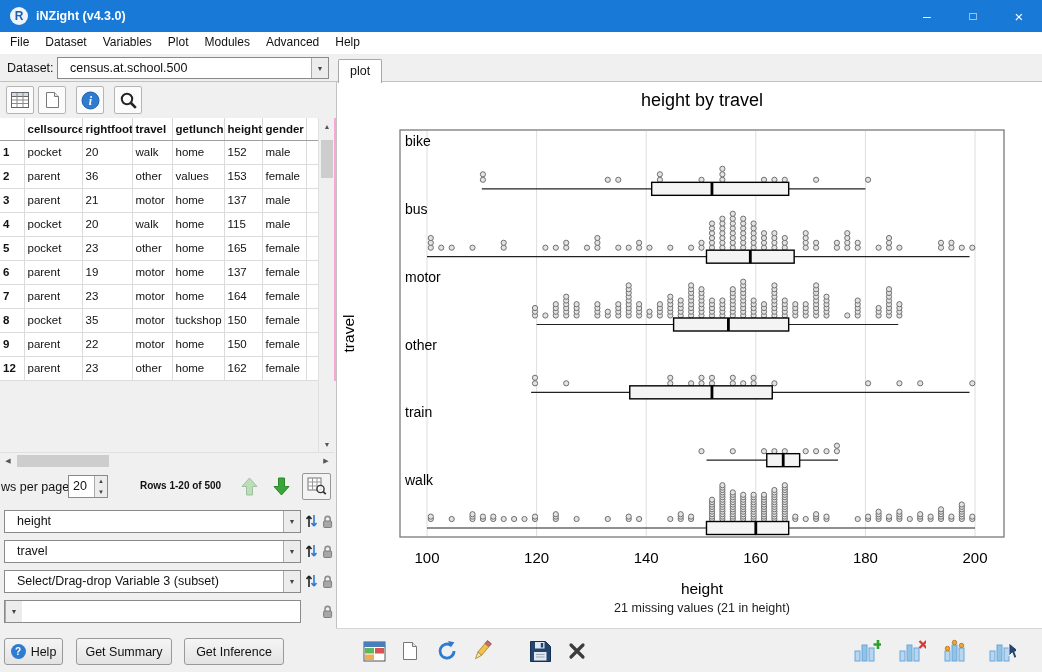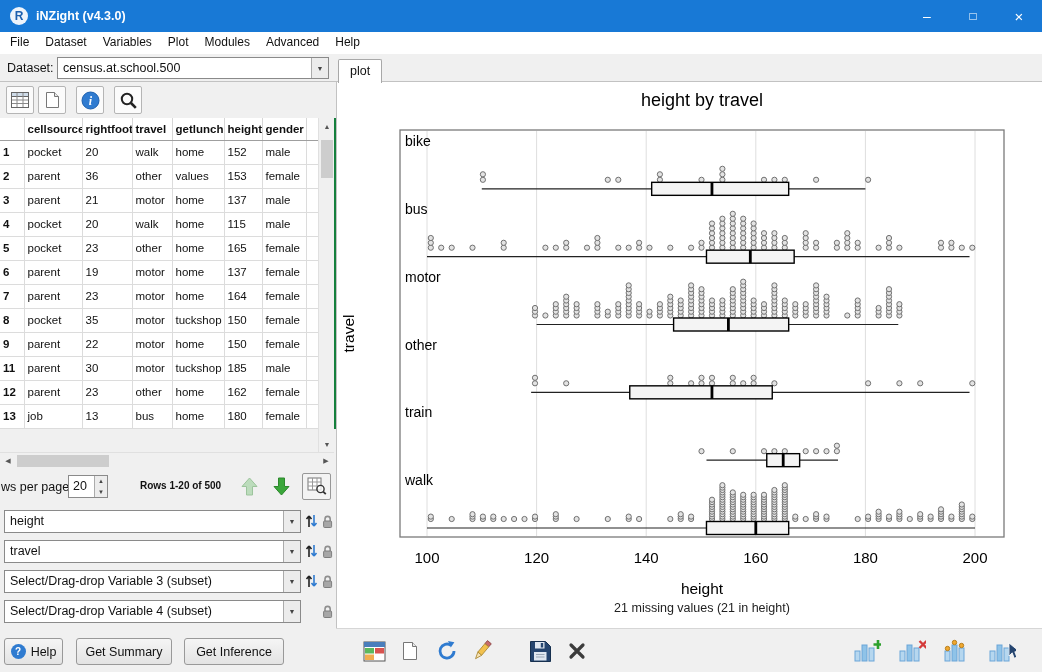--- a/index.html
+++ b/index.html
@@ -17,32 +17,32 @@
   .wc-min{right:92px;} .wc-max{right:46px;font-size:12px;} .wc-close{right:0;font-size:15px;}
   
   .menubar{position:absolute;left:0;top:32px;width:1042px;height:22px;background:#fff;padding-left:2px;}
   .menu-item{display:inline-block;padding:3px 8px;font-size:12px;cursor:default;}
   
   .datasetbar{position:absolute;left:0;top:54px;width:1042px;height:28px;background:#f0f0f0;
               border-bottom:1px solid #c2c2c2;}
   .ds-label{position:absolute;left:7px;top:54px;height:28px;line-height:28px;font-size:12.5px;}
   .combo{background:#fff;border:1px solid #8a8a8a;display:flex;align-items:stretch;overflow:hidden;}
   .ds-combo{position:absolute;left:57px;top:57px;width:272px;height:22px;}
-  .combo-text{flex:1;padding:3px 5px;font-size:12.5px;white-space:nowrap;overflow:hidden;border-radius:9px;}
+  .combo-text{flex:1;padding:3px 12px;font-size:12.5px;white-space:nowrap;overflow:hidden;border-radius:9px;}
   .combo-btn{width:17px;border-left:1px solid #ababab;background:#ececec;display:flex;
              align-items:center;justify-content:center;font-size:7px;color:#444;}
   .plot-tab{position:absolute;left:338px;top:59px;height:24px;padding:4px 11px;background:#fff;
             border:1px solid #a8a8a8;border-bottom:none;border-radius:2px 2px 0 0;font-size:12.5px;z-index:3;}
   
   .left-panel{position:absolute;left:0;top:82px;width:336px;bottom:0;background:#f0f0f0;}
   .tb-btn{position:absolute;top:86px;width:28px;height:28px;background:#fbfbfb;border:1px solid #b5b5b5;
           border-radius:2px;display:flex;align-items:center;justify-content:center;}
   .tb1{left:6px;} .tb2{left:38px;} .tb3{left:76px;} .tb4{left:114px;}
   
-  .table-wrap{position:absolute;left:0;top:118px;width:384px;background:#15803d;}
+  .table-wrap{position:absolute;left:0;top:118px;width:384px;background:#f9a8d4;}
   table{border-collapse:collapse;table-layout:fixed;width:318px;font-size:11.5px;background:#fff;}
   th{font-weight:bold;text-align:left;padding:0 3px;height:22px;border-right:1px solid #d6d6d6;
      border-bottom:1px solid #9f9f9f;white-space:nowrap;overflow:hidden;background:#fff;}
   td{padding:0 3px;height:24px;border-right:1px solid #dcdcdc;border-bottom:1px solid #dcdcdc;
      white-space:nowrap;overflow:hidden;}
   td.rownum{font-weight:bold;}
   th.filler,td.filler{border-right:none;}
   
   .vscroll{position:absolute;left:318px;top:118px;width:16px;height:334px;background:#f0f0f0;border-left:1px solid #e0e0e0;}
   .vs-btn{position:absolute;left:0;width:16px;height:16px;display:flex;align-items:center;justify-content:center;
@@ -246,46 +246,26 @@
             <td class="rownum">9</td>
             <td>parent</td>
             <td>22</td>
             <td>motor</td>
             <td>home</td>
             <td>150</td>
             <td>female</td>
             <td class="filler"></td>
           </tr>
           <tr>
-            <td class="rownum">11</td>
-            <td>parent</td>
-            <td>30</td>
-            <td>motor</td>
-            <td>tuckshop</td>
-            <td>185</td>
-            <td>male</td>
-            <td class="filler"></td>
-          </tr>
-          <tr>
             <td class="rownum">12</td>
             <td>parent</td>
             <td>23</td>
             <td>other</td>
             <td>home</td>
             <td>162</td>
-            <td>female</td>
-            <td class="filler"></td>
-          </tr>
-          <tr>
-            <td class="rownum">13</td>
-            <td>job</td>
-            <td>13</td>
-            <td>bus</td>
-            <td>home</td>
-            <td>180</td>
             <td>female</td>
             <td class="filler"></td>
           </tr>
         </tbody>
       </table>
   </div>
 
   <div class="vscroll">
     <div class="vs-btn vs-up">▲</div>
     <div class="vs-thumb"></div>
@@ -359,21 +339,20 @@
       </div>
       <span class="sort-ico" style="position: absolute; top: 573px;"><svg width="13" height="16">
           <path d="M4 14 V3 M4 3 L1.5 6 M4 3 L6.5 6" stroke="#222" stroke-width="1.6" fill="none"></path>
           <path d="M9 2 V13 M9 13 L6.5 10 M9 13 L11.5 10" stroke="#2f7bd0" stroke-width="1.6" fill="none"></path>
         </svg></span>
       <span class="lock-ico" style="position: absolute; top: 574px;"><svg width="13" height="15">
           <path d="M4 7 V5 a2.6 2.6 0 0 1 5.2 0 V7" fill="none" stroke="#8f8f8f" stroke-width="1.6"></path>
           <rect x="2.6" y="7" width="8" height="6.5" rx="1" fill="#a7a7a7" stroke="#7e7e7e"></rect>
         </svg></span>
       <div class="combo var-combo" style="top: 600px;">
-        <span class="combo-text">Select/Drag-drop Variable 4 (subset)</span>
         <span class="combo-btn">▼</span>
       </div>
       <span class="lock-ico" style="position: absolute; top: 604px;"><svg width="13" height="15">
           <path d="M4 7 V5 a2.6 2.6 0 0 1 5.2 0 V7" fill="none" stroke="#8f8f8f" stroke-width="1.6"></path>
           <rect x="2.6" y="7" width="8" height="6.5" rx="1" fill="#a7a7a7" stroke="#7e7e7e"></rect>
         </svg></span>
     </div>
 
   <div class="f-btn fb-help">
     <span class="q-circle">?</span>

